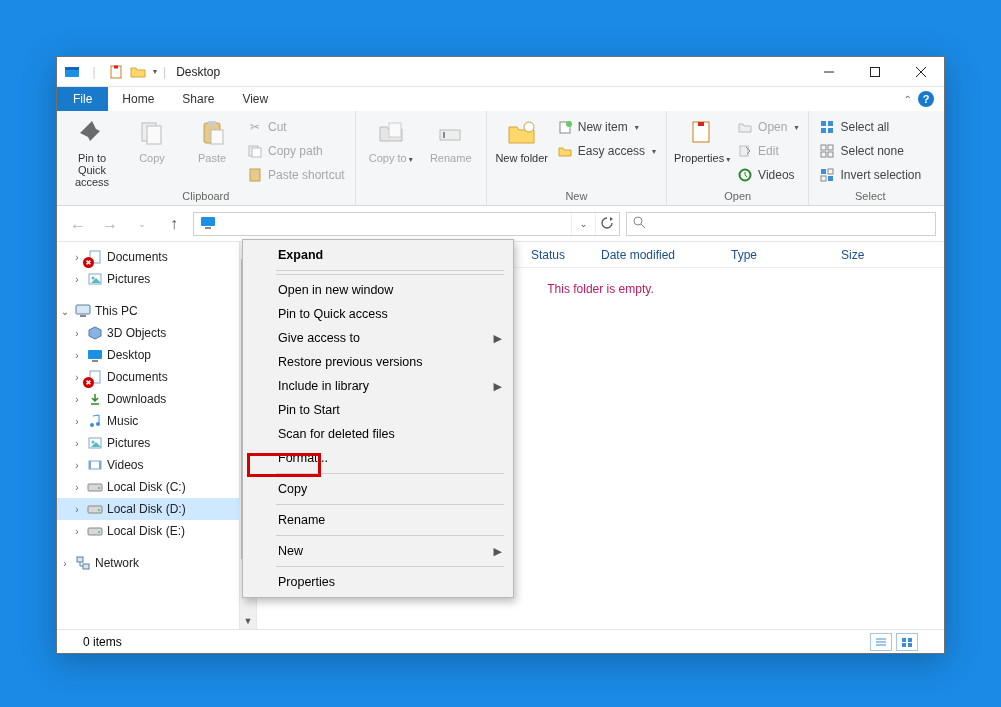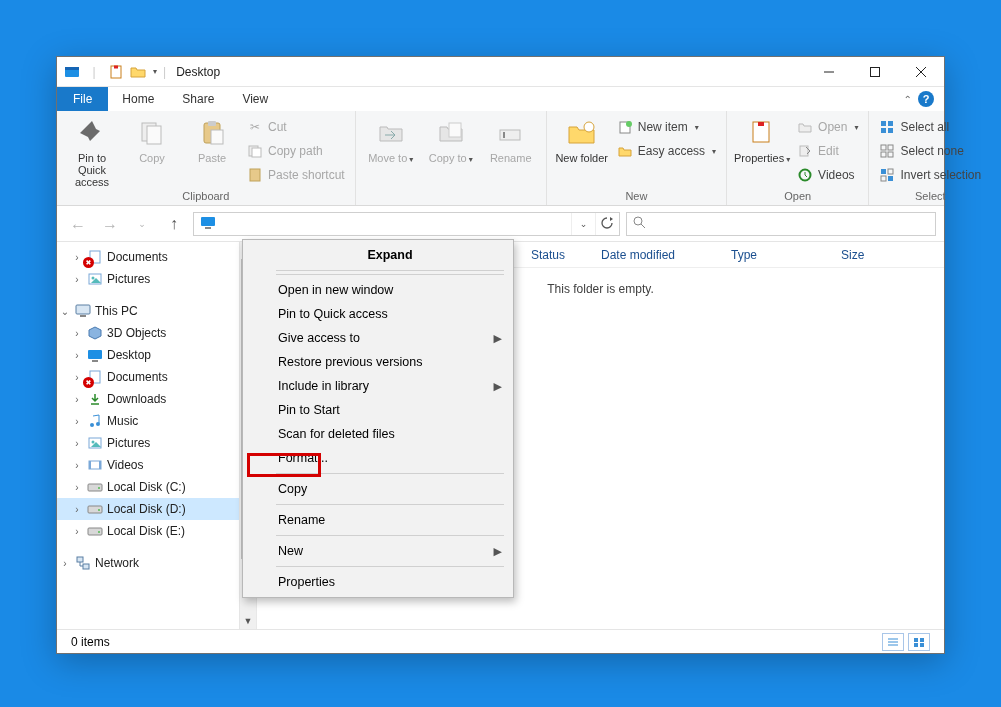--- a/index.html
+++ b/index.html
@@ -46,32 +46,32 @@
   .sidebar { width: 200px; border-right: 1px solid #e8e8e8; overflow-y: auto; padding-top: 4px; position: relative; }
   .node { display: flex; align-items: center; height: 22px; font-size: 12px; color: #222; gap: 4px; padding-right: 4px; }
   .node.sel { background: #cde8ff; }
   .node .tw { width: 12px; text-align: center; color: #666; font-size: 10px; }
   .node .nic { width: 16px; height: 16px; display: inline-flex; align-items: center; justify-content: center; }
   .node .overlay { position: relative; }
   .node .overlay::after { content: "✖"; position: absolute; left: -4px; bottom: -3px; width: 11px; height: 11px; background: #d40000; color: #fff; border-radius: 50%; font-size: 7px; line-height: 11px; text-align: center; }
   .content { flex: 1; display: flex; flex-direction: column; }
   .cols { display: flex; height: 26px; align-items: center; font-size: 12px; color: #1b4f8f; padding-left: 14px; gap: 0; border-bottom: 1px solid #eee; }
   .col { padding-right: 8px; }
-  .empty { flex: 1; display: flex; align-items: flex-start; justify-content: center; padding-top: 14px; font-size: 12px; color: #404040; }
+  .empty { flex: 1; display: flex; align-items: flex-start; justify-content: center; padding-top: 14px; font-size: 12px; color: #be185d; }
   .scrollbar { position: absolute; right: 0; top: 0; bottom: 0; width: 17px; background: #f0f0f0; border-left: 1px solid #e5e5e5; display: flex; flex-direction: column; align-items: center; }
   .scrollbar .arr { width: 17px; height: 17px; font-size: 9px; color: #555; display: flex; align-items: center; justify-content: center; }
   .scrollbar .thumb { width: 15px; background: #c0c0c0; border-radius: 0; margin-top: 0; }
   
-  .status { height: 24px; border-top: 1px solid #e5e5e5; display: flex; align-items: center; font-size: 12px; padding: 0 14px; }
+  .status { height: 24px; border-top: 1px solid #e5e5e5; display: flex; align-items: center; font-size: 12px; padding: 0 26px; }
   .status .viewbtns { margin-left: auto; display: flex; gap: 4px; }
   .viewbtn { width: 22px; height: 18px; border: 1px solid #a9c6e8; display: flex; align-items: center; justify-content: center; }
   
   .ctxmenu { position: absolute; left: 185px; top: 182px; width: 272px; background: #f2f2f2; border: 1px solid #b8b8b8; box-shadow: 2px 4px 8px rgba(0,0,0,.25); padding: 3px; }
   .ctxmenu .row { display: flex; align-items: center; height: 24px; font-size: 12.5px; padding-left: 10px; padding-right: 8px; position: relative; }
-  .ctxmenu .row.bold { font-weight: 600; justify-content: center; }
+  .ctxmenu .row.bold { font-weight: 600; }
   .ctxmenu .row.hasic { padding-left: 4px; }
   .ctxmenu .row .mic { width: 22px; display: flex; align-items: center; justify-content: center; }
   .ctxmenu .row .submenu-arrow { position: absolute; right: 8px; color: #555; font-size: 11px; }
   .ctxmenu .sep { height: 1px; background: #d0d0d0; margin: 3px 6px 3px 30px; }
   .highlight-box { position: absolute; border: 3px solid #d40000; background: transparent; pointer-events: none; }
 </style>
 </head>
 <body>
 
 <div class="window">
@@ -184,29 +184,20 @@
               </span>
               <span>Paste shortcut</span>
             </div>
         </div>
       </div>
       <div class="glabel">Clipboard</div>
     </div>
 
     <div class="rgroup">
       <div class="body">
-        <div class="bigbtn disabled">
-          <div class="bigic">
-              <svg width="28" height="28">
-                <path d="M3 8 L10 8 L11 10 L25 10 L25 22 L3 22 Z" fill="#e6e6e6" stroke="#bbb"></path>
-                <path d="M8 16 L18 16 M14 12 L18 16 L14 20" stroke="#8aa" fill="none"></path>
-              </svg>
-            </div>
-          <span><span>Move to</span><span class="dd">▾</span></span>
-        </div>
         <div class="bigbtn disabled">
           <div class="bigic">
               <svg width="28" height="28">
                 <path d="M3 8 L10 8 L11 10 L25 10 L25 22 L3 22 Z" fill="#e6e6e6" stroke="#bbb"></path>
                 <rect x="12" y="4" width="12" height="14" fill="#fafafa" stroke="#ccc"></rect>
               </svg>
             </div>
           <span><span>Copy to</span><span class="dd">▾</span></span>
         </div>
         <div class="bigbtn disabled">

